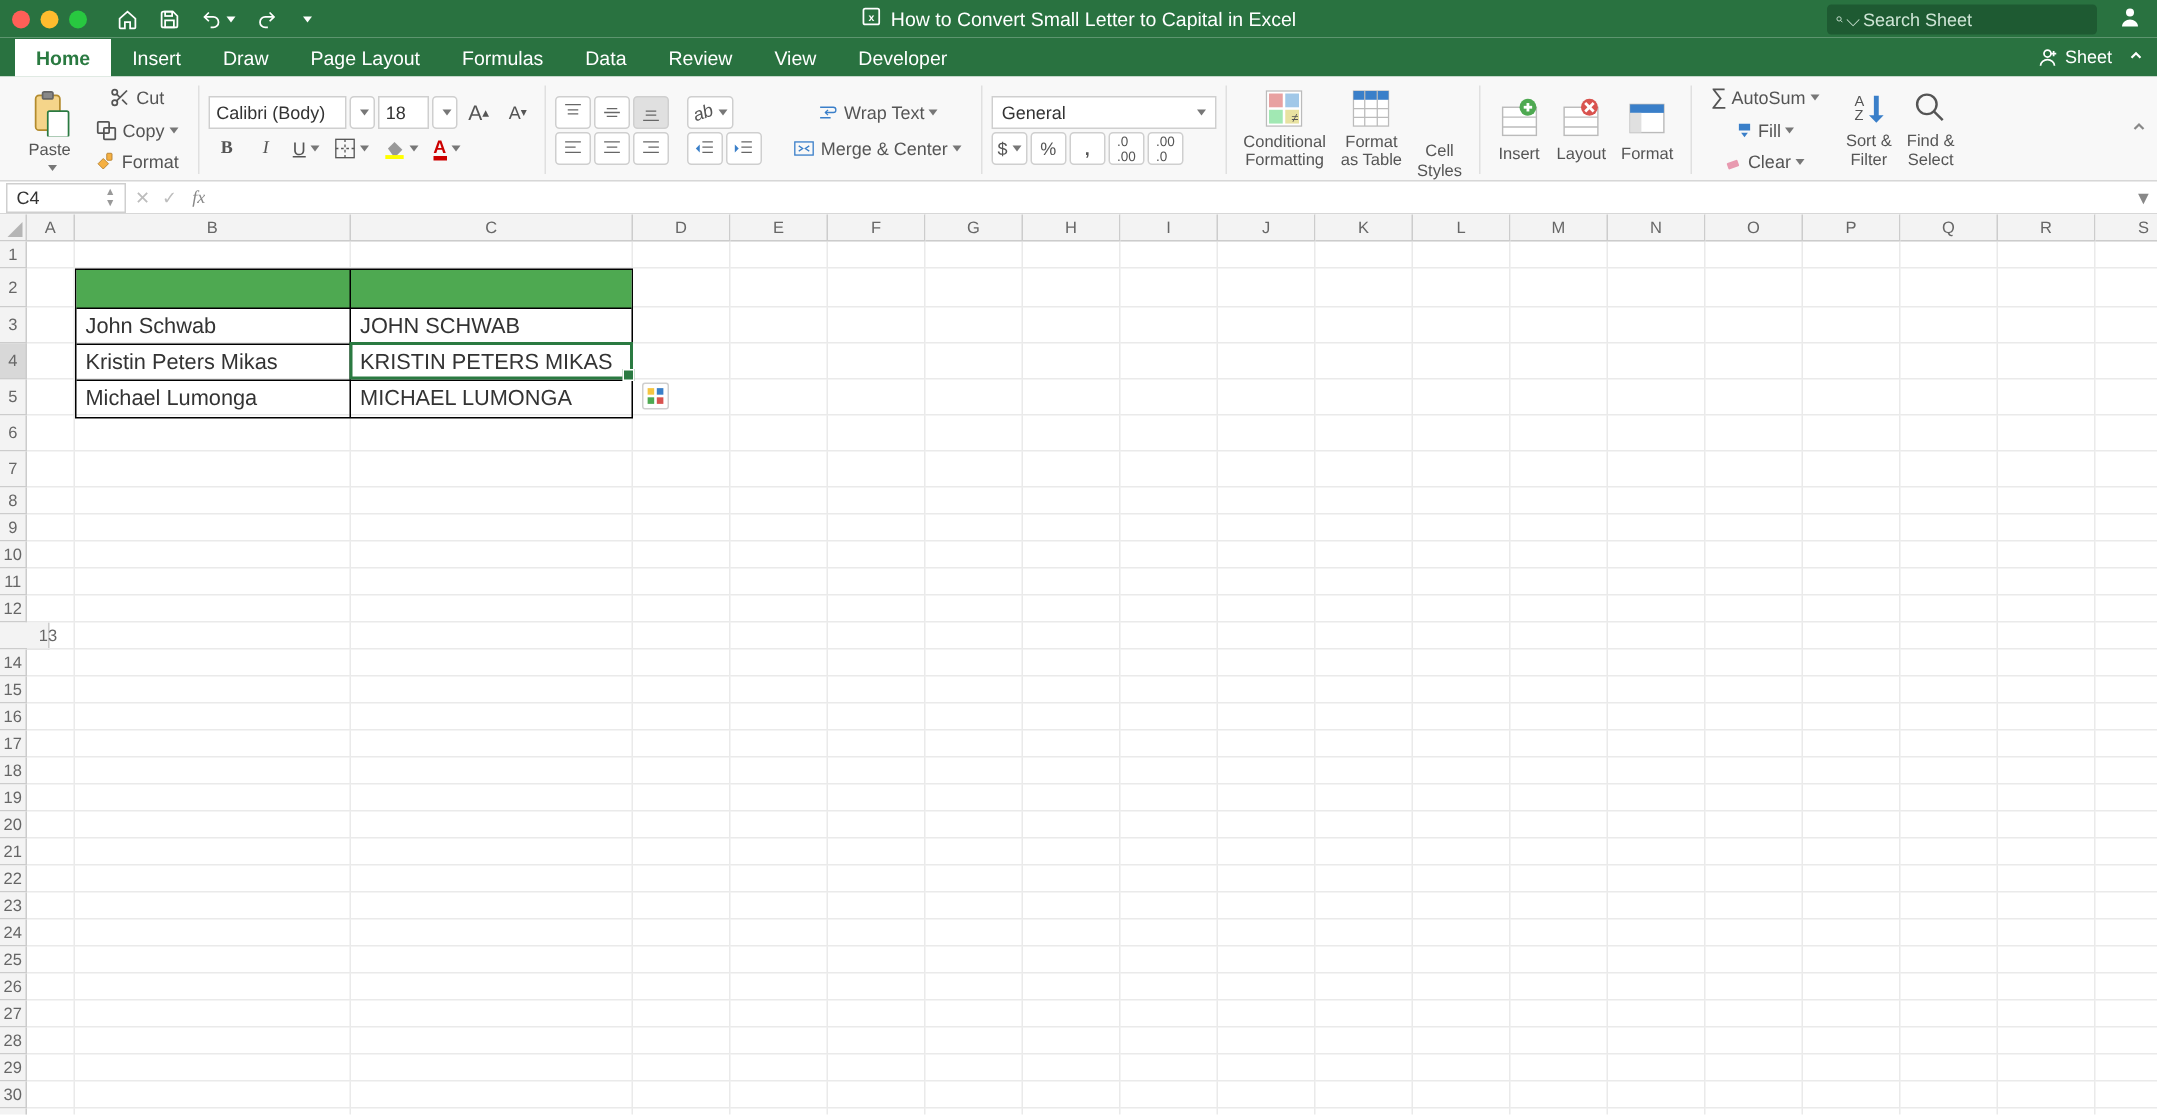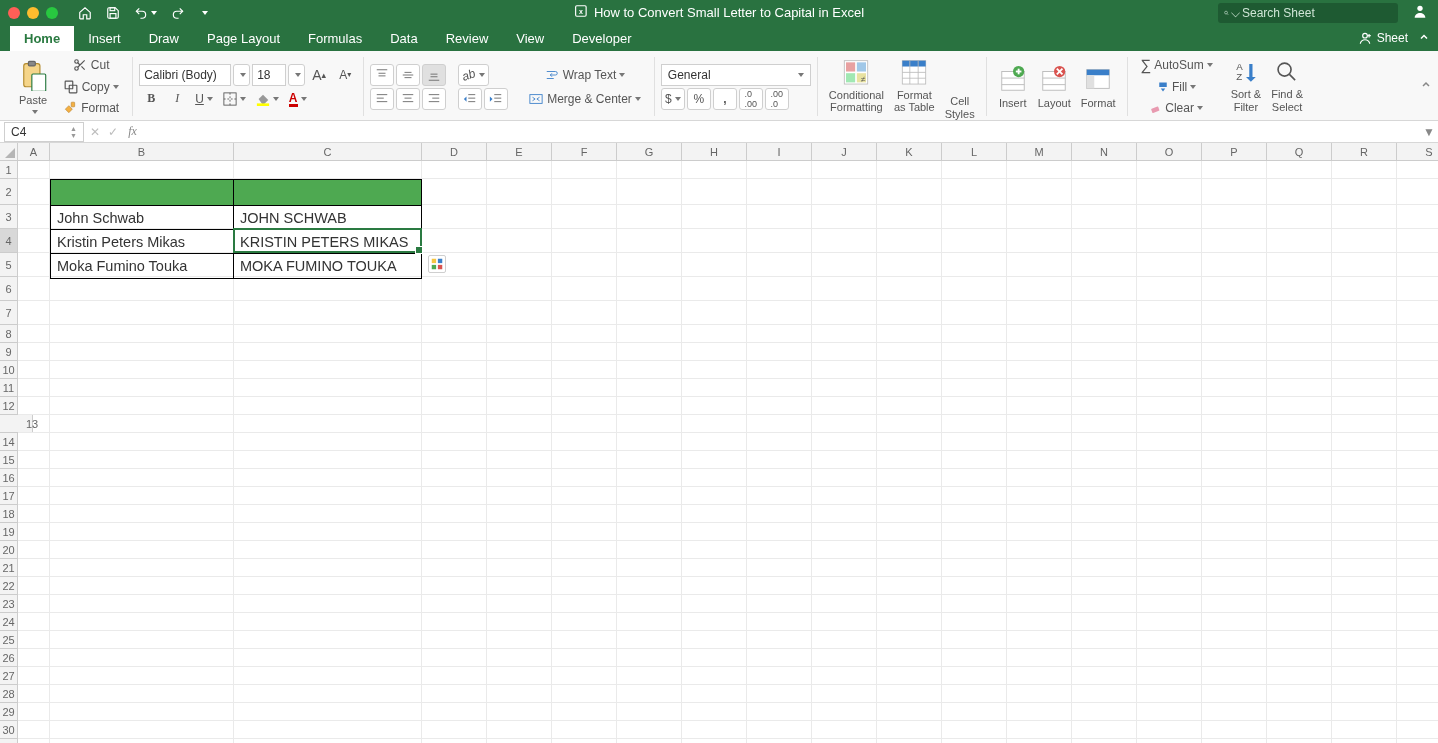--- a/index.html
+++ b/index.html
@@ -1175,22 +1175,22 @@
         </div>
         <div class="drow">
           <div class="dcell" style="width: 184px; height: 24px;">John Schwab</div>
           <div class="dcell" style="width: 188px; height: 24px;">JOHN SCHWAB</div>
         </div>
         <div class="drow">
           <div class="dcell" style="width: 184px; height: 24px;">Kristin Peters Mikas</div>
           <div class="dcell" style="width: 188px; height: 24px;">KRISTIN PETERS MIKAS</div>
         </div>
         <div class="drow">
-          <div class="dcell" style="width: 184px; height: 24px;">Moka Fumino Touka</div>
-          <div class="dcell" style="width: 188px; height: 24px;">MOKA FUMINO TOUKA</div>
+          <div class="dcell" style="width: 184px; height: 24px;">Michael Lumonga</div>
+          <div class="dcell" style="width: 188px; height: 24px;">MICHAEL LUMONGA</div>
         </div>
       </div>
       <div class="selcell" style="left: 215px; top: 67px; width: 189px; height: 25px;"></div>
       <div class="fillbox" style="left: 410px; top: 94px;">
         <svg width="14" height="14" viewBox="0 0 16 16">
           <rect x="2" y="2" width="5" height="5" fill="#f5c542"></rect>
           <rect x="9" y="2" width="5" height="5" fill="#3a7fc9"></rect>
           <rect x="2" y="9" width="5" height="5" fill="#4ea951"></rect>
           <rect x="9" y="9" width="5" height="5" fill="#d9534f"></rect>
         </svg>

